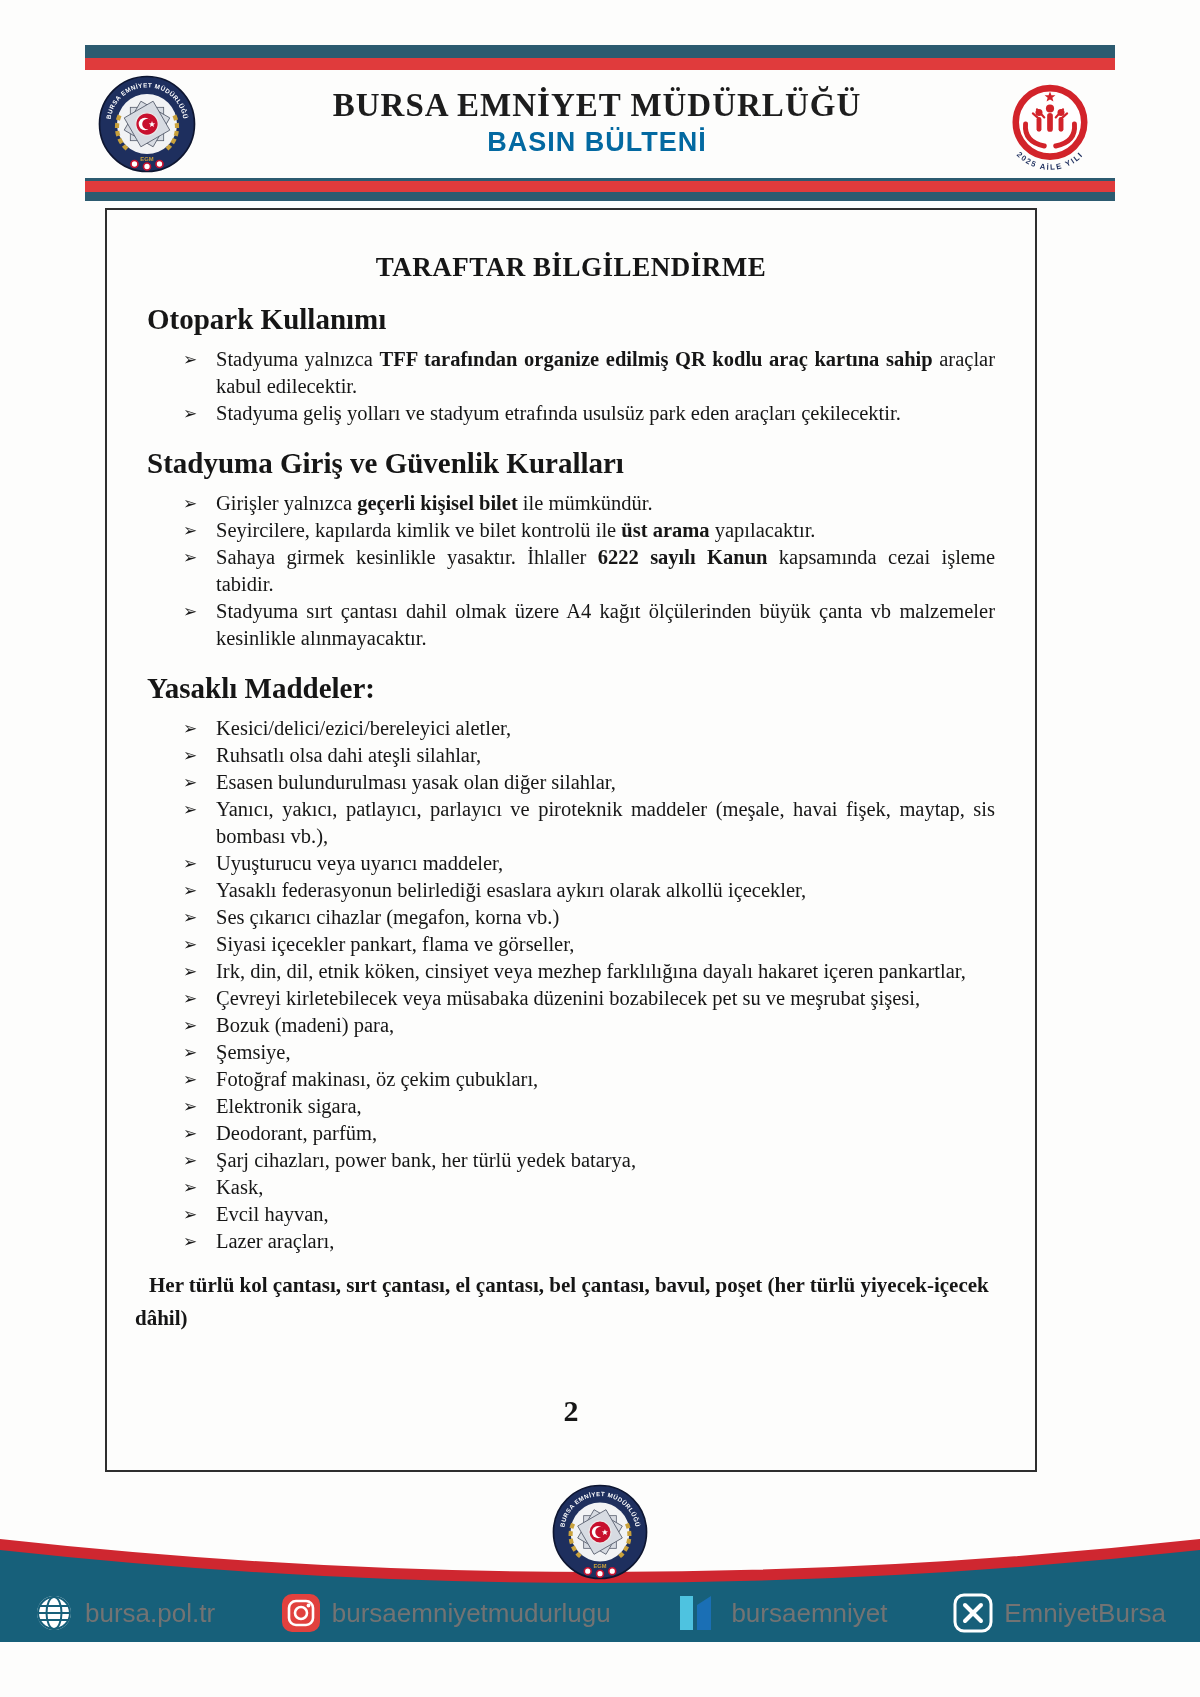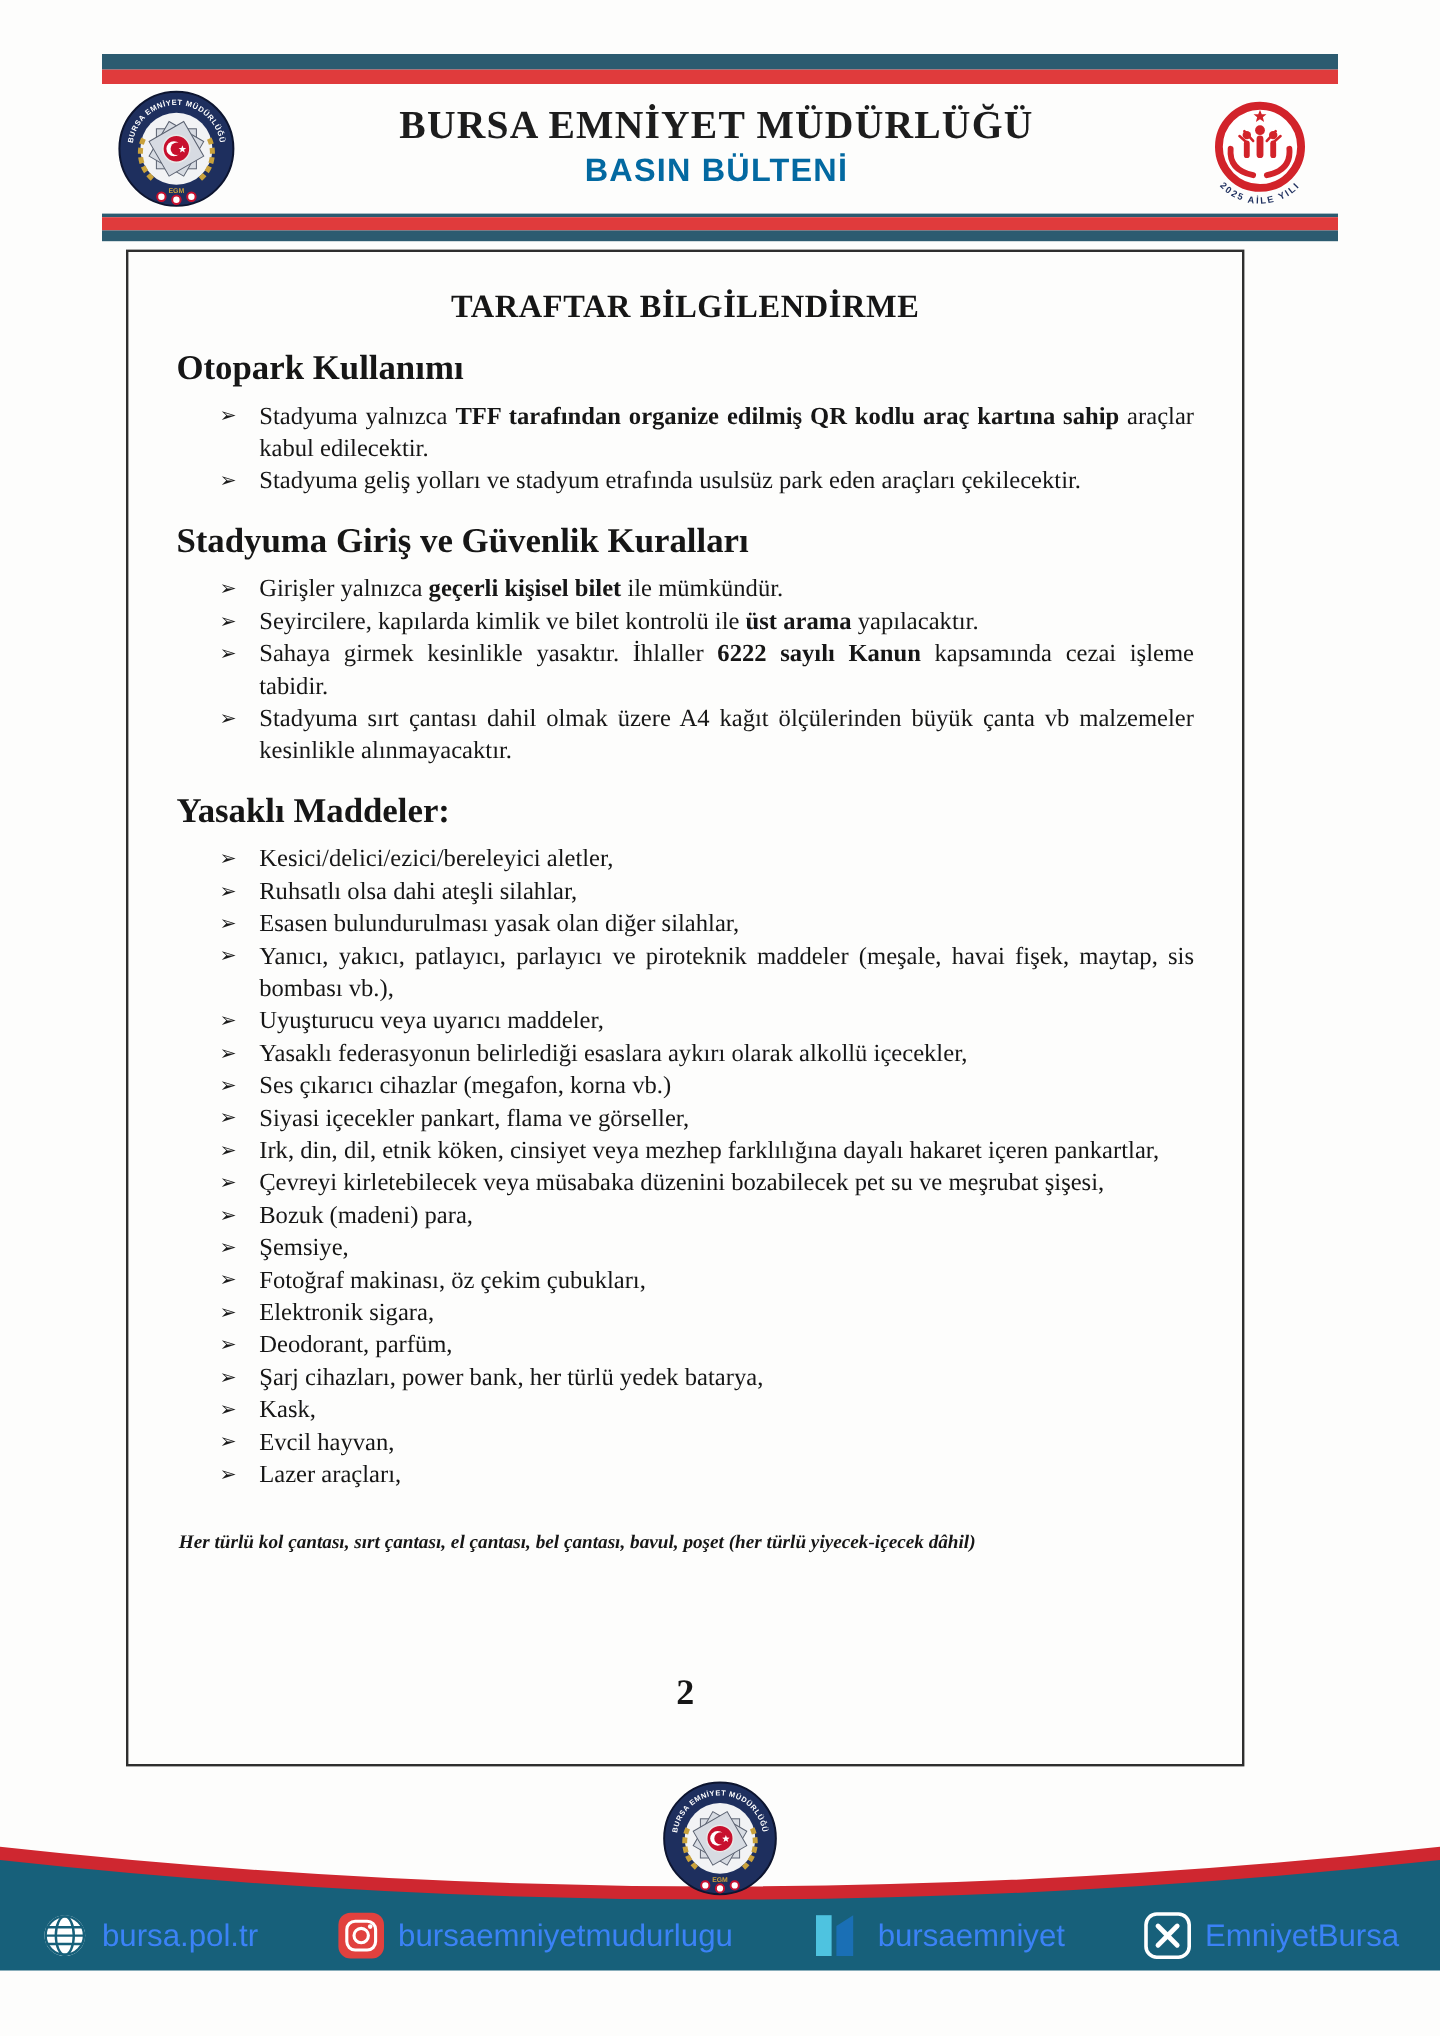--- a/index.html
+++ b/index.html
@@ -17,42 +17,42 @@
   .h-title{font-weight:bold;font-size:33px;letter-spacing:1px;color:#1d1d1d;}
   .h-subtitle{font-family:"Liberation Sans",sans-serif;font-weight:bold;font-size:27px;
               letter-spacing:1px;margin-top:3px;color:#0369a1;}
   .stripe-bottom .t1{height:3px;background:#2c5b70;}
   .stripe-bottom .r1{height:11px;background:#e03b3c;}
   .stripe-bottom .t2{height:9px;background:#2c5b70;}
   .badge-svg{display:block;}
 
   
   .content-box{position:absolute;left:105px;top:208px;width:932px;height:1264px;
-               border:2px solid #2e2e2e;box-sizing:border-box;padding:4px 40px;overflow:hidden;}
+               border:2px solid #2e2e2e;box-sizing:border-box;padding:16px 40px;overflow:hidden;}
   .doc-title{text-align:center;font-size:27px;font-weight:bold;letter-spacing:.5px;
              margin:26px 0 0 0;}
   .section-heading{font-size:29px;font-weight:bold;margin:20px 0 10px 0;}
   ul.bullet-list{list-style:none;margin:0;padding:0 0 0 36px;}
   ul.bullet-list li{position:relative;padding-left:33px;font-size:20.5px;line-height:27px;
                     text-align:justify;}
   ul.bullet-list .arrow{position:absolute;left:0;top:0;font-family:"DejaVu Sans",sans-serif;
                         font-size:17px;color:#1a1a1a;}
   .bold{font-weight:bold;}
-  .closing-note{font-size:16px;font-weight:bold;line-height:33px;margin:26px 0 0 -12px;
-                text-indent:14px;font-style:italic;}
+  .closing-note{font-size:21px;font-weight:bold;line-height:33px;margin:14px 0 0 -12px;
+                text-indent:14px;}
   .page-number{position:absolute;left:0;right:0;bottom:42px;text-align:center;
                font-size:30px;font-weight:bold;}
 
   
   .footer{position:absolute;left:0;top:1447px;width:1200px;height:250px;}
   .band-svg{position:absolute;left:0;top:0;}
   .footer-badge{position:absolute;left:551px;top:36px;}
   .social-row{position:absolute;left:34px;right:34px;top:146px;display:flex;
               justify-content:space-between;align-items:center;
-              font-family:"Liberation Sans",sans-serif;color:#3b82f6;font-size:26px;text-align:right;}
+              font-family:"Liberation Sans",sans-serif;color:#737373;font-size:26px;text-align:right;}
   .social-item{display:flex;align-items:center;gap:11px;}
 </style>
 </head>
 <body>
 
 <svg width="0" height="0" style="position:absolute">
   <defs>
     <g id="police-badge-symbol">
       <circle cx="60" cy="60" r="57" fill="#1e2f5e" stroke="#0d1530" stroke-width="2"></circle>
       <path id="badge-ring-path" d="M16,60 A44,44 0 0 1 104,60" fill="none"></path>

